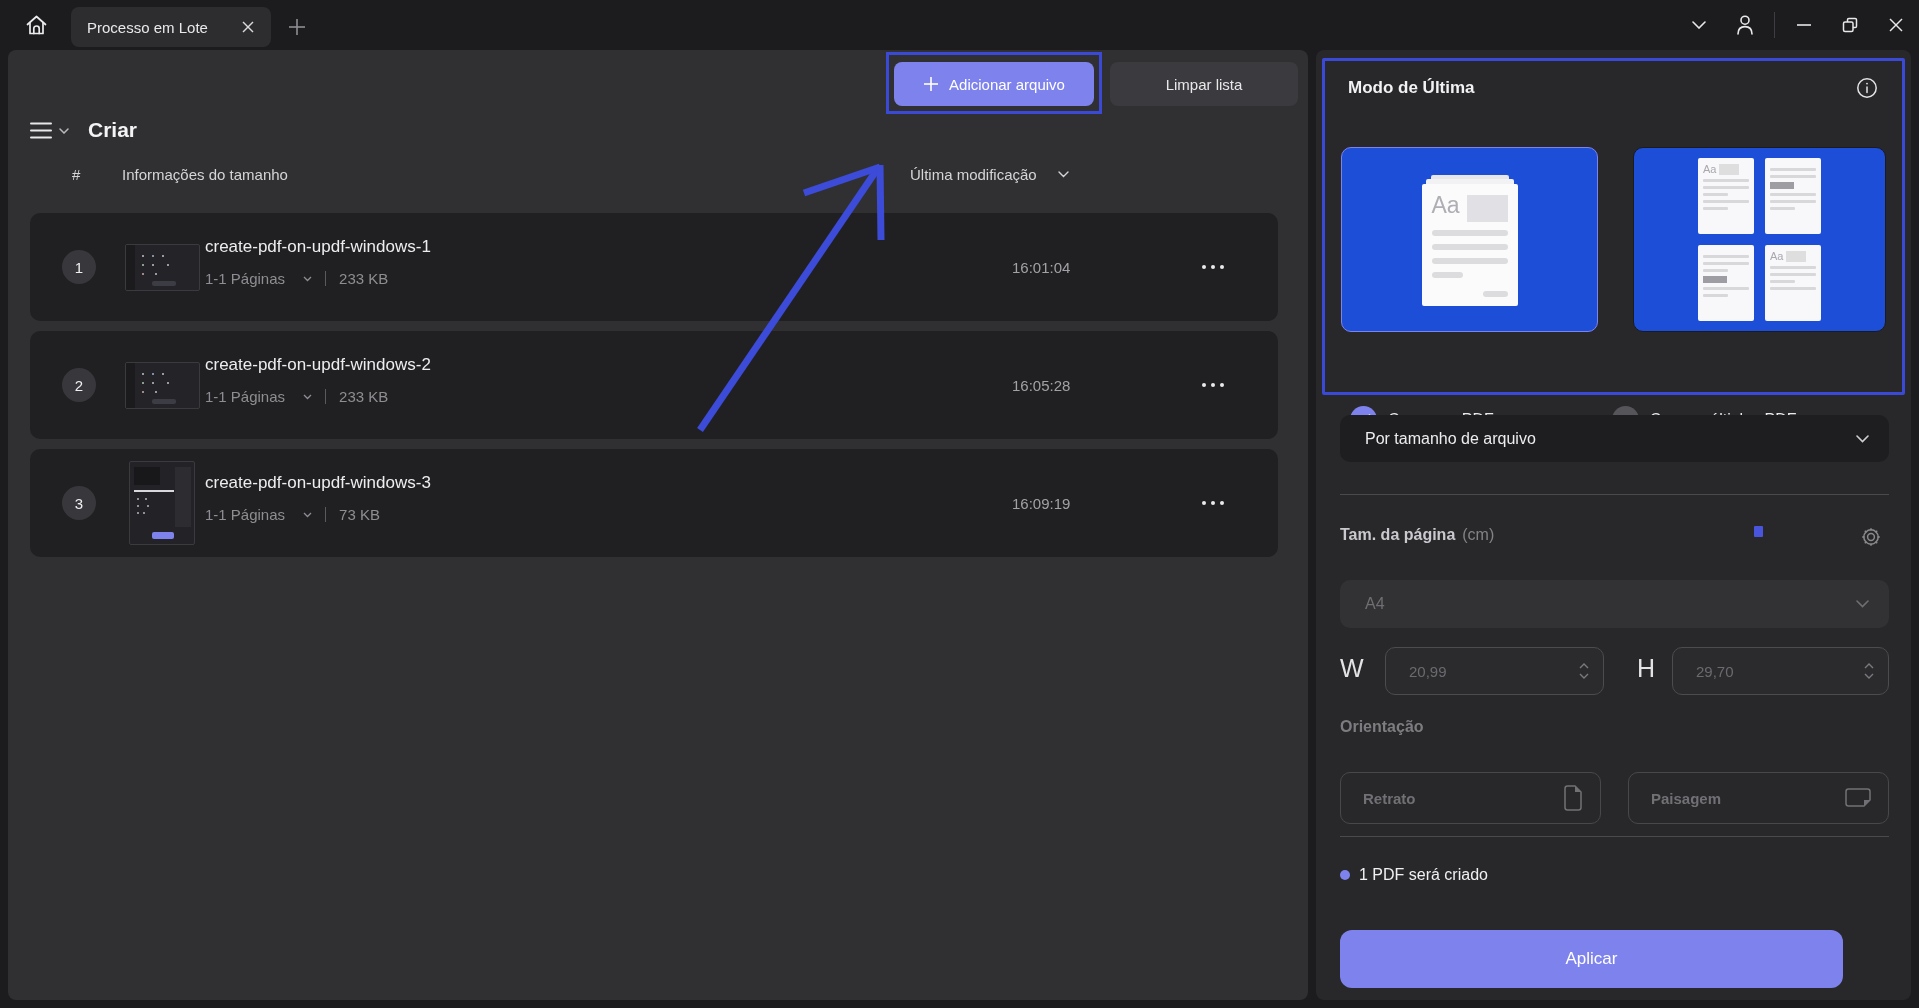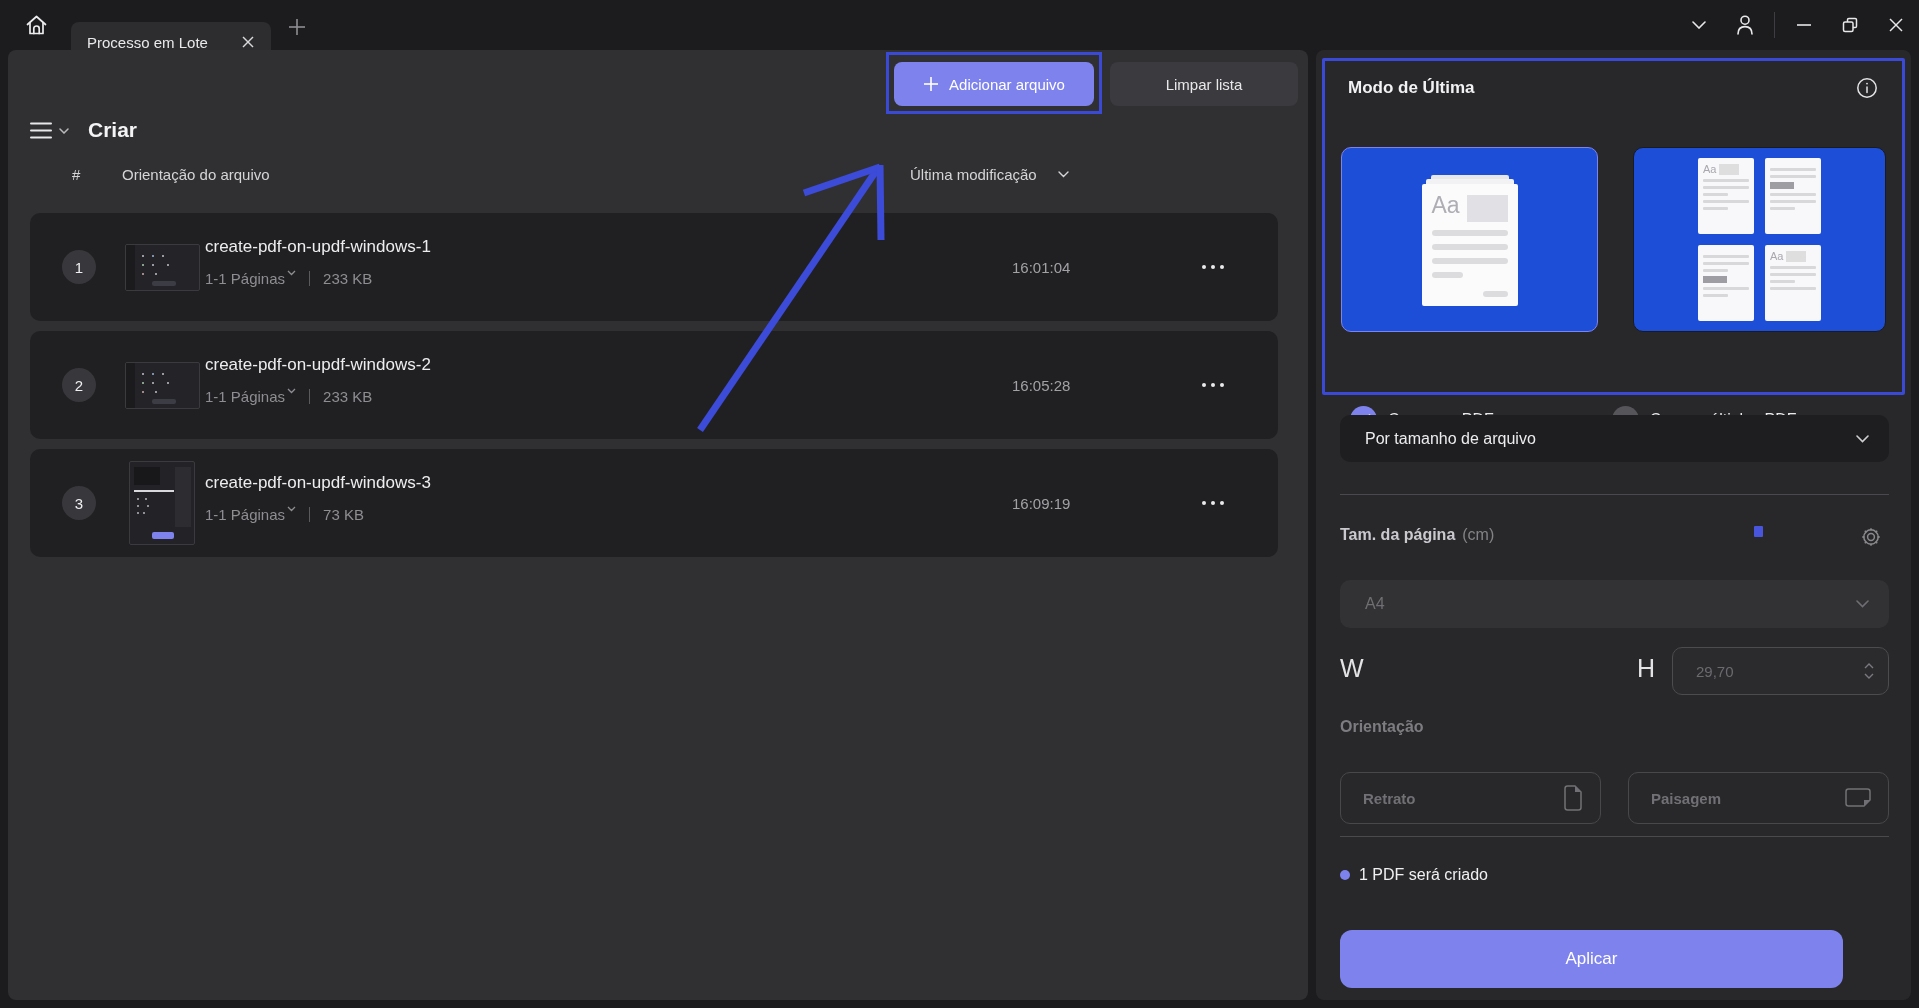--- a/index.html
+++ b/index.html
@@ -8,21 +8,21 @@
   .window {
     position:relative; width:1919px; height:1008px;
     background:#1c1c1e; overflow:hidden; color:#ececee;
   }
   svg { display:block; }
 
   
   .titlebar { position:absolute; left:0; top:0; width:100%; height:50px; }
   .home-btn { position:absolute; left:20px; top:9px; width:32px; height:32px;
     display:flex; align-items:center; justify-content:center; border-radius:6px; cursor:pointer; }
-  .tab { position:absolute; left:71px; top:22px; width:200px; height:40px;
+  .tab { position:absolute; left:71px; top:7px; width:200px; height:40px;
     background:#2d2d30; border-radius:8px; display:flex; align-items:center;
     padding:0 12px 0 16px; cursor:pointer; }
   .tab-title { font-size:15px; color:#e9e9eb; flex:1; white-space:nowrap; }
   .tab-close { width:22px; height:22px; display:flex; align-items:center; justify-content:center; border-radius:4px; }
   .new-tab { position:absolute; left:284px; top:14px; width:26px; height:26px;
     display:flex; align-items:center; justify-content:center; }
   .tb-right { position:absolute; right:0; top:0; height:50px; display:flex; align-items:center; }
   .tb-btn { width:46px; height:50px; display:flex; align-items:center; justify-content:center; }
   .tb-sep { width:1px; height:26px; background:#3e3e42; margin:0 6px; }
 
@@ -54,21 +54,21 @@
     background:#202023; border-radius:10px; }
   .row-1 { top:163px; } .row-2 { top:281px; } .row-3 { top:399px; }
   .badge { position:absolute; left:32px; top:37px; width:34px; height:34px; border-radius:50%;
     background:#38383c; color:#f0f0f2; font-size:15px; display:flex; align-items:center; justify-content:center; }
   .thumb-box { position:absolute; left:89px; top:0; height:108px; width:86px;
     display:flex; align-items:center; justify-content:center; }
   .finfo { position:absolute; left:175px; top:24px; }
   .fname { font-size:17px; color:#ededef; }
   .fmeta { margin-top:13px; display:flex; align-items:center; font-size:15px; color:#8e8e92; }
   .meta-sep { width:1px; height:15px; background:#5a5a5e; margin:0 13px; }
-  .pages-dd { display:flex; align-items:flex-start; gap:2px; cursor:pointer; }
+  .pages-dd { display:flex; align-items:center; gap:18px; cursor:pointer; }
   .row-time { position:absolute; left:982px; top:46px; font-size:15px; color:#a2a2a6; }
   .row-menu { position:absolute; left:1168px; top:48px; display:flex; gap:5px; padding:4px; cursor:pointer; }
   .dot { width:4px; height:4px; border-radius:50%; background:#eaeaec; }
 
   
   .thumb-land { position:relative; width:75px; height:47px; background:#242428;
     border:1px solid #3a3a3f; border-radius:2px; overflow:hidden; }
   .thumb-land .t-side { position:absolute; left:0; top:0; width:9px; height:100%; background:#1b1b1e; }
   .thumb-land .t-dots { position:absolute; left:14px; top:8px; width:52px; height:26px;
     background:
@@ -289,21 +289,21 @@
         <svg width="16" height="16" viewBox="0 0 16 16" stroke="#ffffff" stroke-width="1.6">
           <line x1="8" y1="1" x2="8" y2="15"></line>
             <line x1="1" y1="8" x2="15" y2="8"></line>
         </svg>
       </span>
       <span>Adicionar arquivo</span>
     </button>
 
     <div class="thead">
       <span class="th-index">#</span>
-      <span class="th-info">Orientação do arquivo</span>
+      <span class="th-info">Informações do tamanho</span>
       <span class="th-mod">
         <span>Última modificação</span>
         <span>
           <svg width="11" height="7" viewBox="0 0 11 7" fill="none" stroke="#d5d5d8" stroke-width="1.4" stroke-linecap="round">
             <path d="M1 1 L5.5 5.5 L10 1"></path>
           </svg>
         </span>
       </span>
     </div>
 
@@ -518,20 +518,31 @@
 
     <div class="dd dd-size" aria-disabled="true">
       <span class="dd-val">A4</span>
       <svg width="13" height="8" viewBox="0 0 13 8" fill="none" stroke="#6f6f73" stroke-width="1.6" stroke-linecap="round">
           <path d="M1 1 L6.5 6.5 L12 1"></path>
         </svg>
     </div>
 
     <div class="wh-row">
       <span class="wh-label lbl-w">W</span>
+      <div class="num-input inp-w" aria-disabled="true">
+        <span class="val">20,99</span>
+        <span class="stepper">
+          <svg width="10" height="6" viewBox="0 0 10 6" fill="none" stroke="#7a7a7e" stroke-width="1.4">
+              <path d="M1 5 L5 1 L9 5"></path>
+            </svg>
+          <svg width="10" height="6" viewBox="0 0 10 6" fill="none" stroke="#7a7a7e" stroke-width="1.4">
+              <path d="M1 1 L5 5 L9 1"></path>
+            </svg>
+        </span>
+      </div>
       <span class="wh-label lbl-h">H</span>
       <div class="num-input inp-h" aria-disabled="true">
         <span class="val">29,70</span>
         <span class="stepper">
           <svg width="10" height="6" viewBox="0 0 10 6" fill="none" stroke="#7a7a7e" stroke-width="1.4">
               <path d="M1 5 L5 1 L9 5"></path>
             </svg>
           <svg width="10" height="6" viewBox="0 0 10 6" fill="none" stroke="#7a7a7e" stroke-width="1.4">
               <path d="M1 1 L5 5 L9 1"></path>
             </svg>

